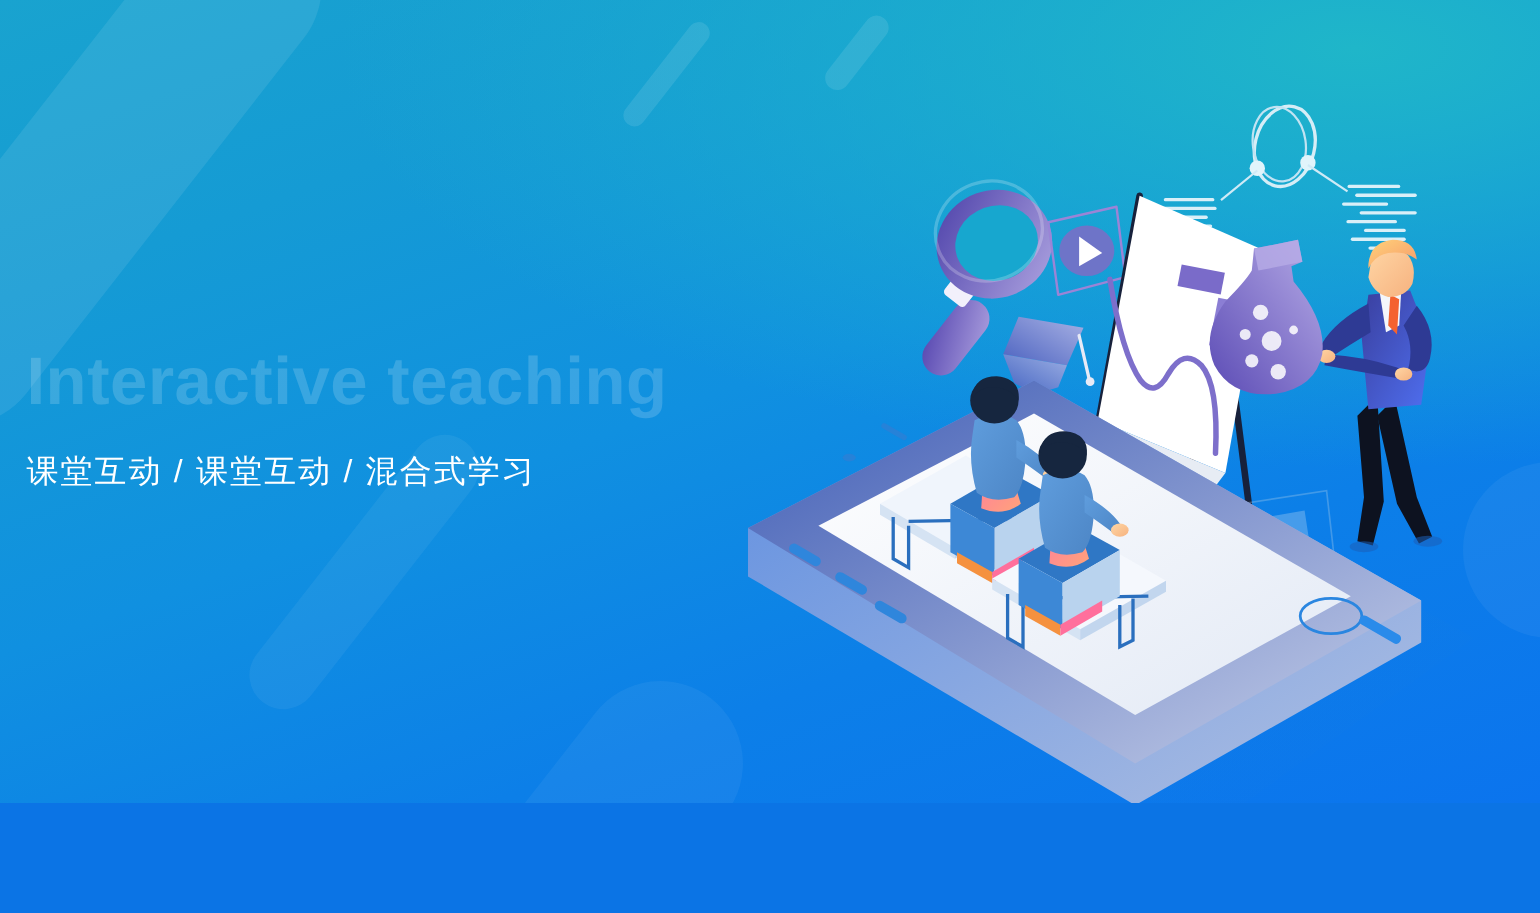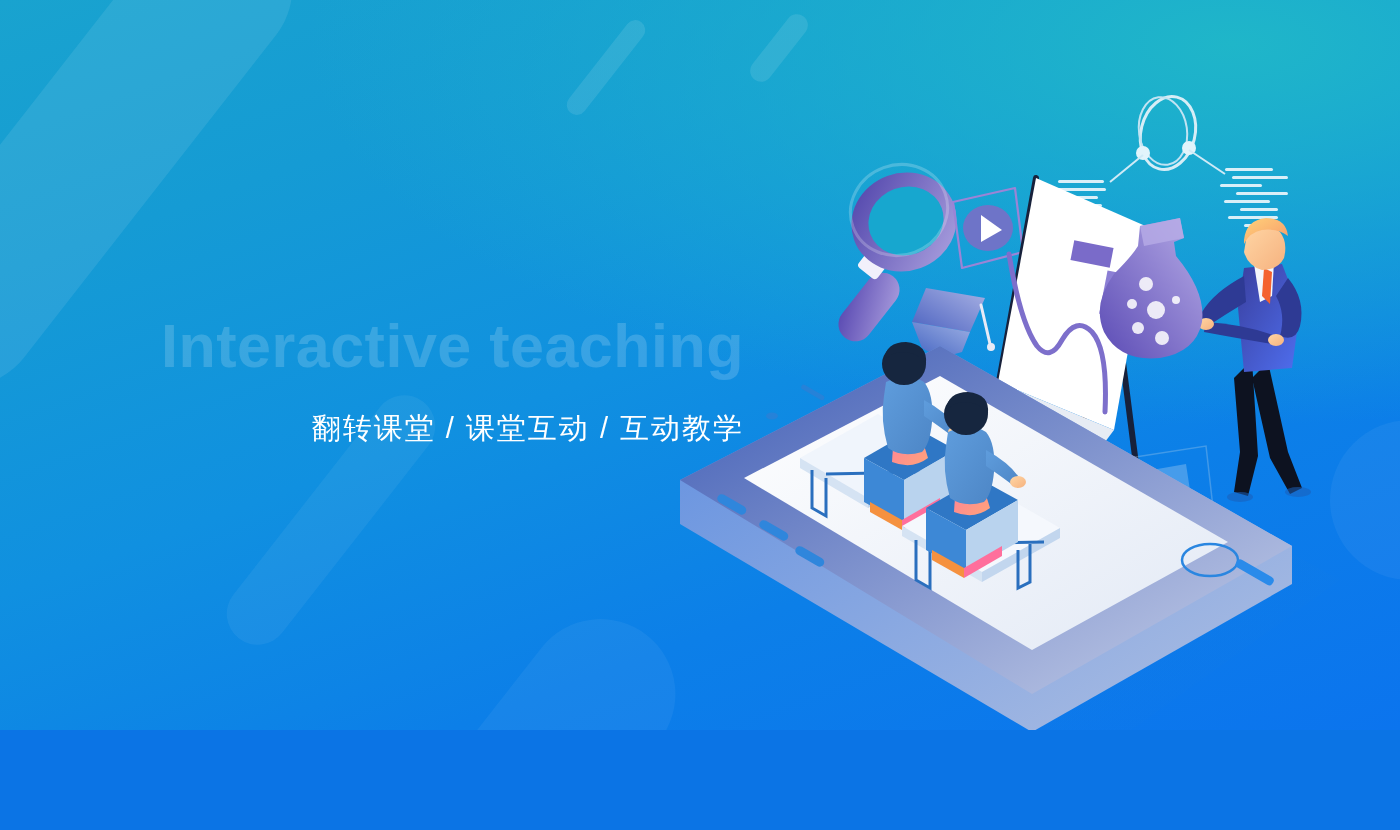--- a/index.html
+++ b/index.html
@@ -7,21 +7,20 @@
   body{
     width:1400px;height:830px;overflow:hidden;
     font-family:"Liberation Sans","DejaVu Sans",sans-serif;
     background:#0b74e5;
   }
   .banner{
     position:relative;width:1400px;height:730px;overflow:hidden;
     background:
       radial-gradient(120% 95% at 88% 6%, #1fb6c9 0%, rgba(31,182,201,0) 55%),
       linear-gradient(160deg,#19a3cf 0%, #159bd4 22%, #1090e0 48%, #0c7fe8 72%, #0b74ee 100%);
-    text-align: right;
   }
 
   
   .streak{position:absolute;border-radius:999px;background:rgba(255,255,255,.09);transform-origin:center;}
   .streak.s1{width:150px;height:560px;left:16px;top:-130px;transform:rotate(38deg);background:rgba(255,255,255,.085);}
   .streak.s2{width:20px;height:115px;left:596px;top:10px;transform:rotate(38deg);background:rgba(255,255,255,.10);}
   .streak.s3{width:22px;height:80px;left:768px;top:8px;transform:rotate(38deg);background:rgba(255,255,255,.10);}
   .streak.s4{width:62px;height:300px;left:300px;top:370px;transform:rotate(38deg);background:rgba(255,255,255,.055);}
   .streak.s5{width:150px;height:330px;left:470px;top:600px;transform:rotate(38deg);background:rgba(255,255,255,.05);}
   .streak.s6{width:14px;height:78px;left:1150px;top:600px;transform:rotate(38deg);background:rgba(255,255,255,.05);}
@@ -55,21 +54,21 @@
   <div class="streak s1"></div>
   <div class="streak s2"></div>
   <div class="streak s3"></div>
   <div class="streak s4"></div>
   <div class="streak s5"></div>
   <div class="streak s6"></div>
   <div class="blob b1"></div>
 
   <div class="textwrap">
     <h2 class="en-title">Interactive teaching</h2>
-    <p class="cn-sub">翻转课堂 / 课堂互动 / 互动教学</p>
+    <p class="cn-sub">课堂互动 / 课堂互动 / 混合式学习</p>
   </div>
 
   <div class="illus">
     <svg viewBox="0 0 760 730" xmlns="http://www.w3.org/2000/svg">
       <defs>
         <linearGradient id="gPurple" x1="0" y1="0" x2="1" y2="1">
           <stop offset="0" stop-color="#4b3fa8"></stop>
             <stop offset="1" stop-color="#b0a6e2"></stop>
         </linearGradient>
         <linearGradient id="gPurple2" x1="0" y1="1" x2="1" y2="0">

